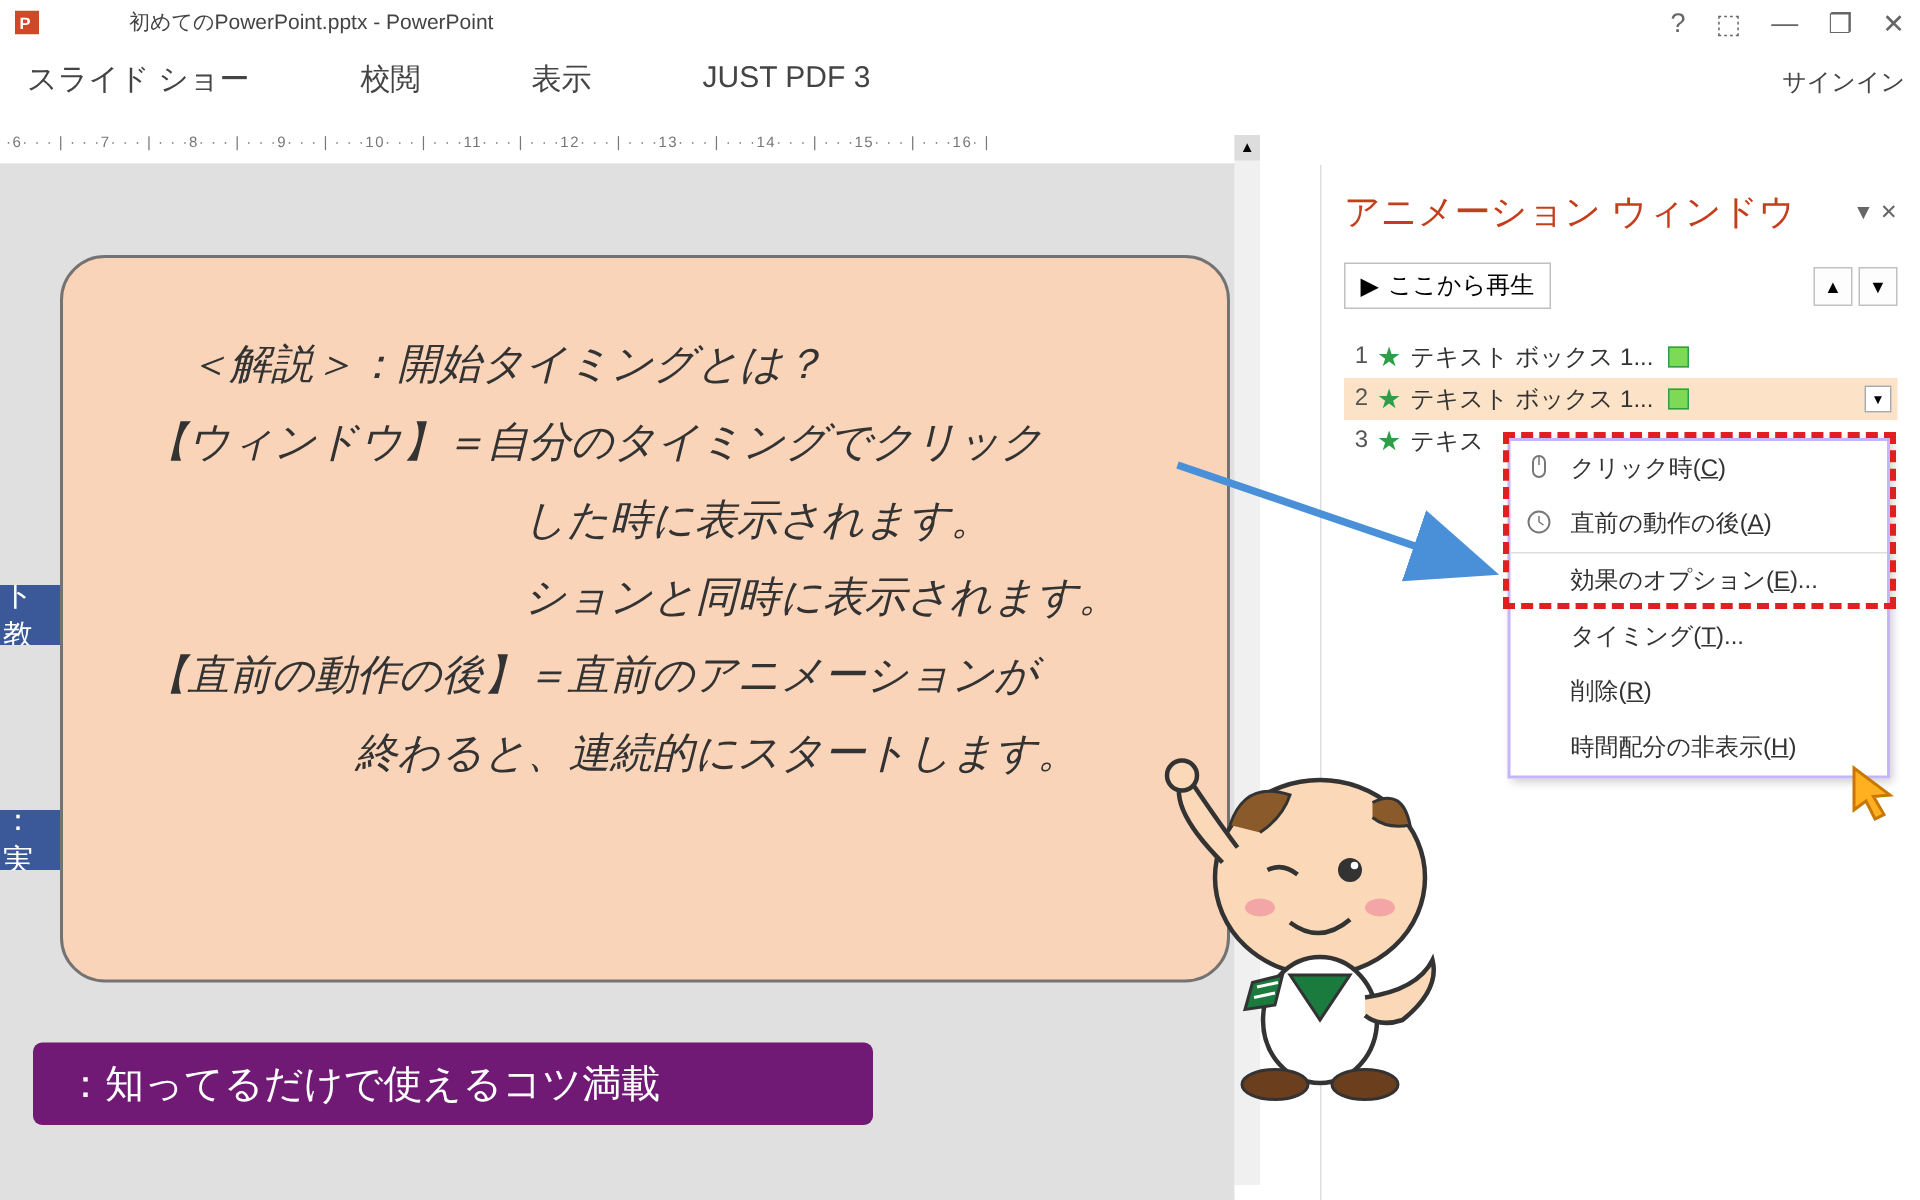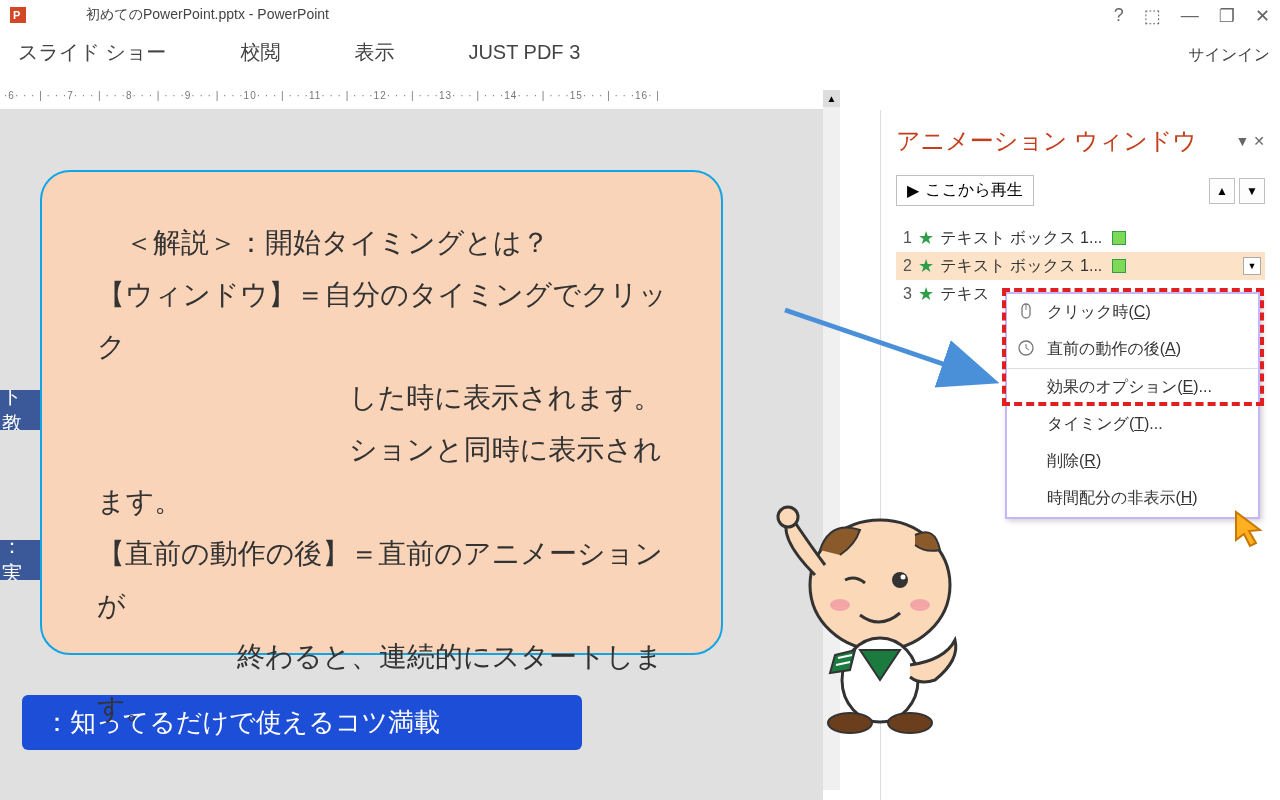--- a/index.html
+++ b/index.html
@@ -15,23 +15,23 @@
 .ribbon-tabs .tab { cursor: pointer; }
 .signin { position: absolute; right: 10px; top: 45px; font-size: 16px; color: #444; }
 
 .ruler-area { position: absolute; top: 90px; left: 0; width: 840px; height: 20px; background: #fff; border-bottom: 1px solid #ddd; font-size: 10px; color: #777; overflow: hidden; white-space: nowrap; letter-spacing: 1px; padding-left: 4px; }
 .scrollbar-v { position: absolute; top: 90px; left: 823px; width: 17px; height: 700px; background: #f0f0f0; }
 .scrollbar-v .up { position: absolute; top: 0; width: 17px; height: 17px; background: #ddd; display: flex; align-items: center; justify-content: center; font-size: 10px; }
 
 .slide-area { position: absolute; top: 110px; left: 0; width: 823px; height: 690px; background: #e0e0e0; }
 .slide-partial1 { position: absolute; top: 280px; left: 0; width: 40px; height: 40px; background: #3b5998; color: #fff; font-size: 20px; display: flex; align-items: center; overflow: hidden; padding-left: 2px; }
 .slide-partial2 { position: absolute; top: 430px; left: 0; width: 40px; height: 40px; background: #3b5998; color: #fff; font-size: 20px; display: flex; align-items: center; overflow: hidden; padding-left: 2px; }
-.slide-blue-bar { position: absolute; top: 585px; left: 22px; width: 560px; height: 55px; background: #1d4ed8; border-radius: 6px; color: #fff; font-size: 26px; display: flex; align-items: center; padding-left: 22px; }
-
-.callout { position: absolute; top: 170px; left: 40px; width: 683px; height: 485px; background: #fad4b8; border: 2px solid #0ea5e9; border-radius: 30px; padding: 45px 35px 30px 55px; font-size: 28px; color: #333; line-height: 1.85; }
+.slide-blue-bar { position: absolute; top: 585px; left: 22px; width: 560px; height: 55px; background: #701a75; border-radius: 6px; color: #fff; font-size: 26px; display: flex; align-items: center; padding-left: 22px; }
+
+.callout { position: absolute; top: 170px; left: 40px; width: 780px; height: 485px; background: #fad4b8; border: 2px solid #737373; border-radius: 30px; padding: 45px 35px 30px 55px; font-size: 28px; color: #333; line-height: 1.85; font-style: italic; }
 
 .anim-pane { position: absolute; top: 110px; right: 0; width: 400px; height: 690px; background: #fff; border-left: 1px solid #ddd; padding: 15px 15px; }
 .anim-title { color: #c43e1c; font-size: 24px; font-weight: normal; margin-bottom: 18px; display: flex; align-items: center; justify-content: space-between; }
 .pane-ctrl { display: flex; gap: 4px; font-size: 14px; color: #666; }
 .pane-ctrl span { cursor: pointer; }
 .play-row { display: flex; align-items: center; gap: 10px; margin-bottom: 18px; }
 .play-btn { border: 1px solid #c0c0c0; padding: 4px 10px; font-size: 16px; display: flex; align-items: center; gap: 6px; cursor: pointer; background: #fff; }
 .nav-btns { display: flex; gap: 4px; margin-left: auto; }
 .nav-btn { width: 26px; height: 26px; border: 1px solid #c0c0c0; display: flex; align-items: center; justify-content: center; font-size: 12px; cursor: pointer; background: #fdfdfd; }
 

